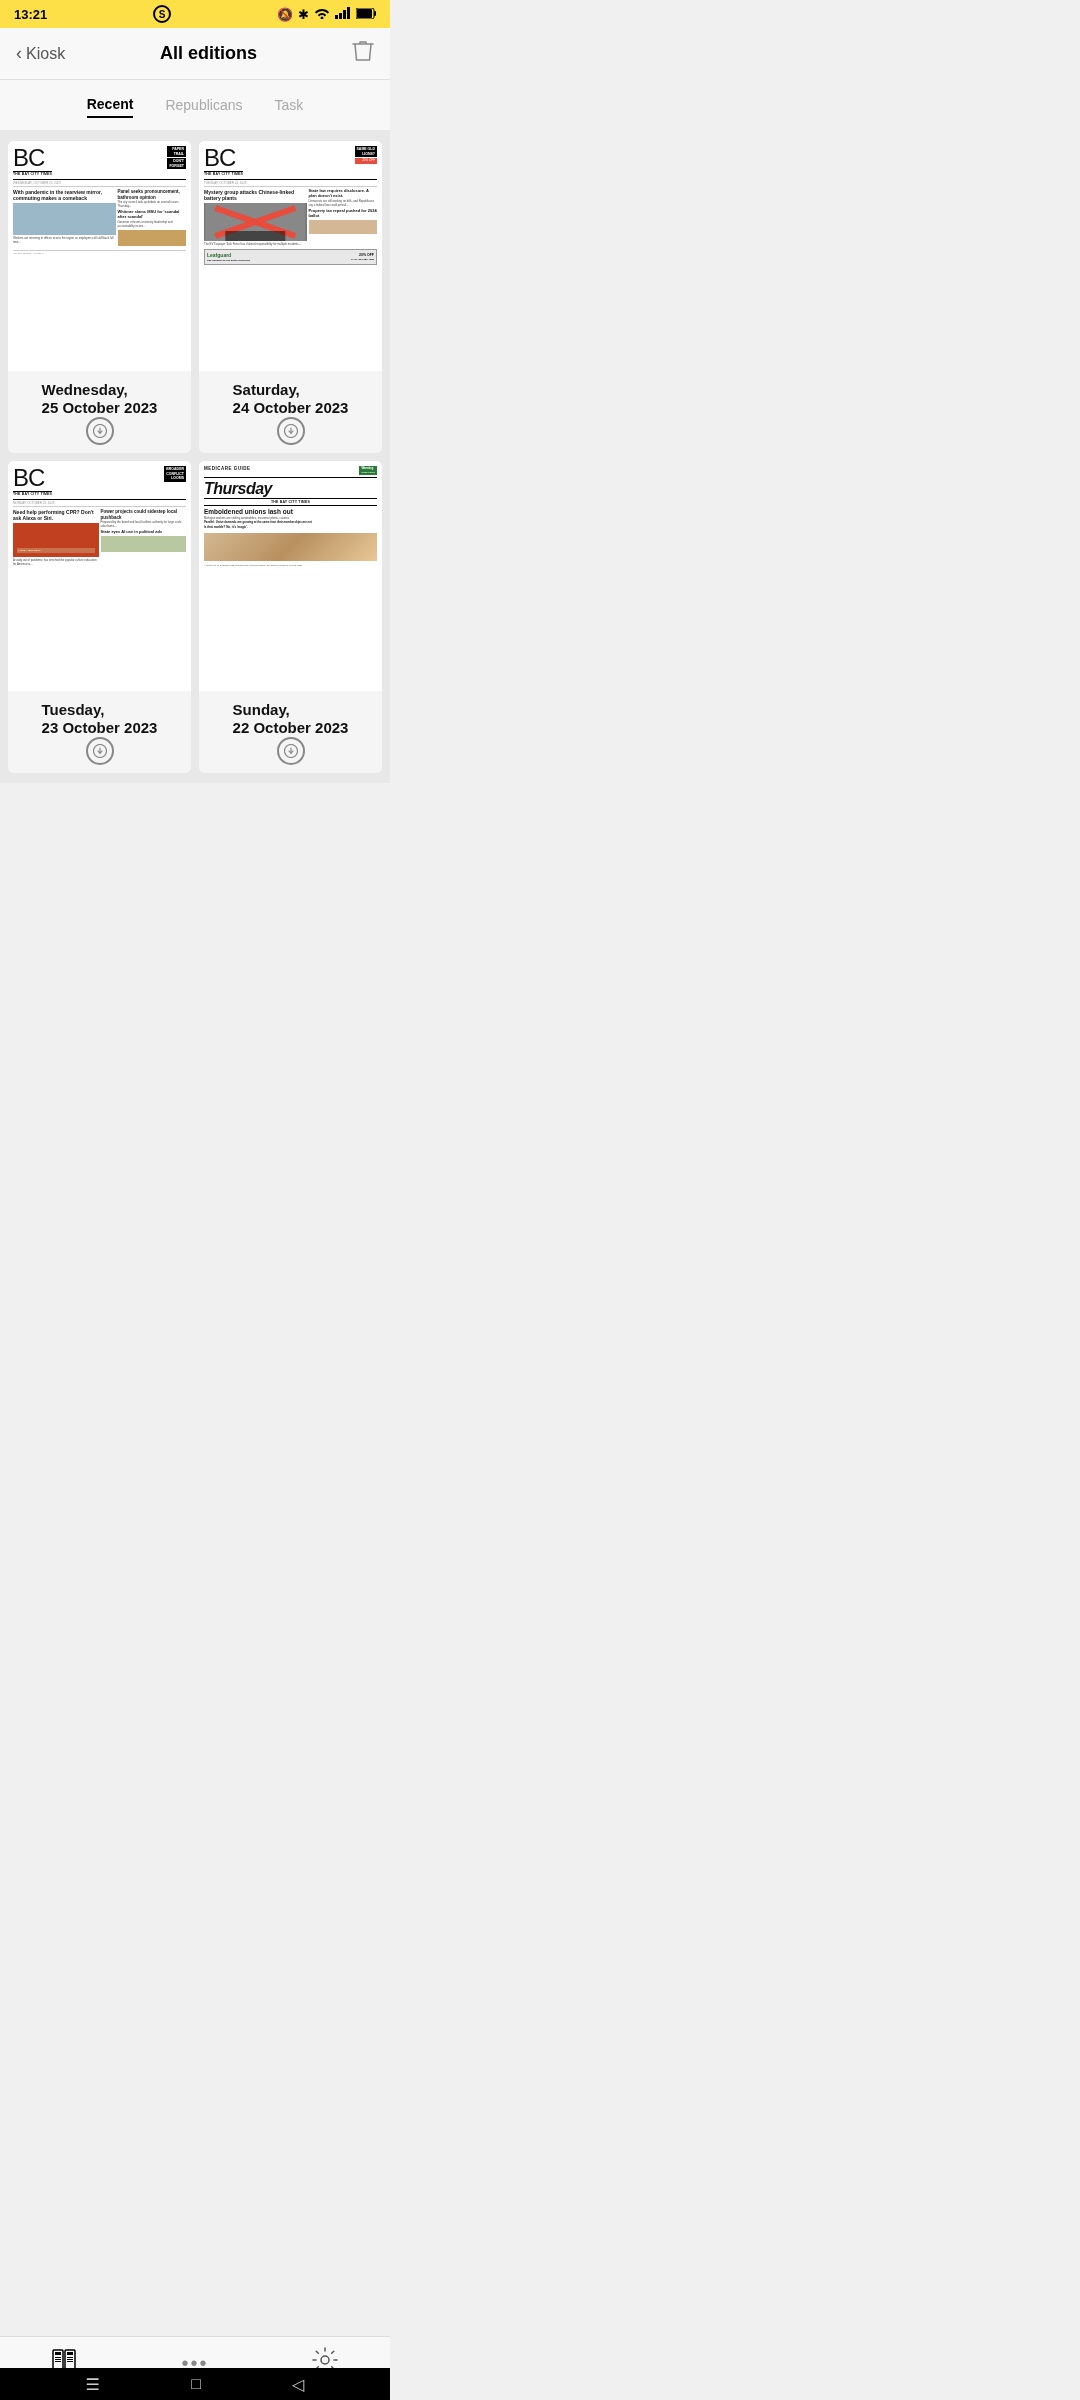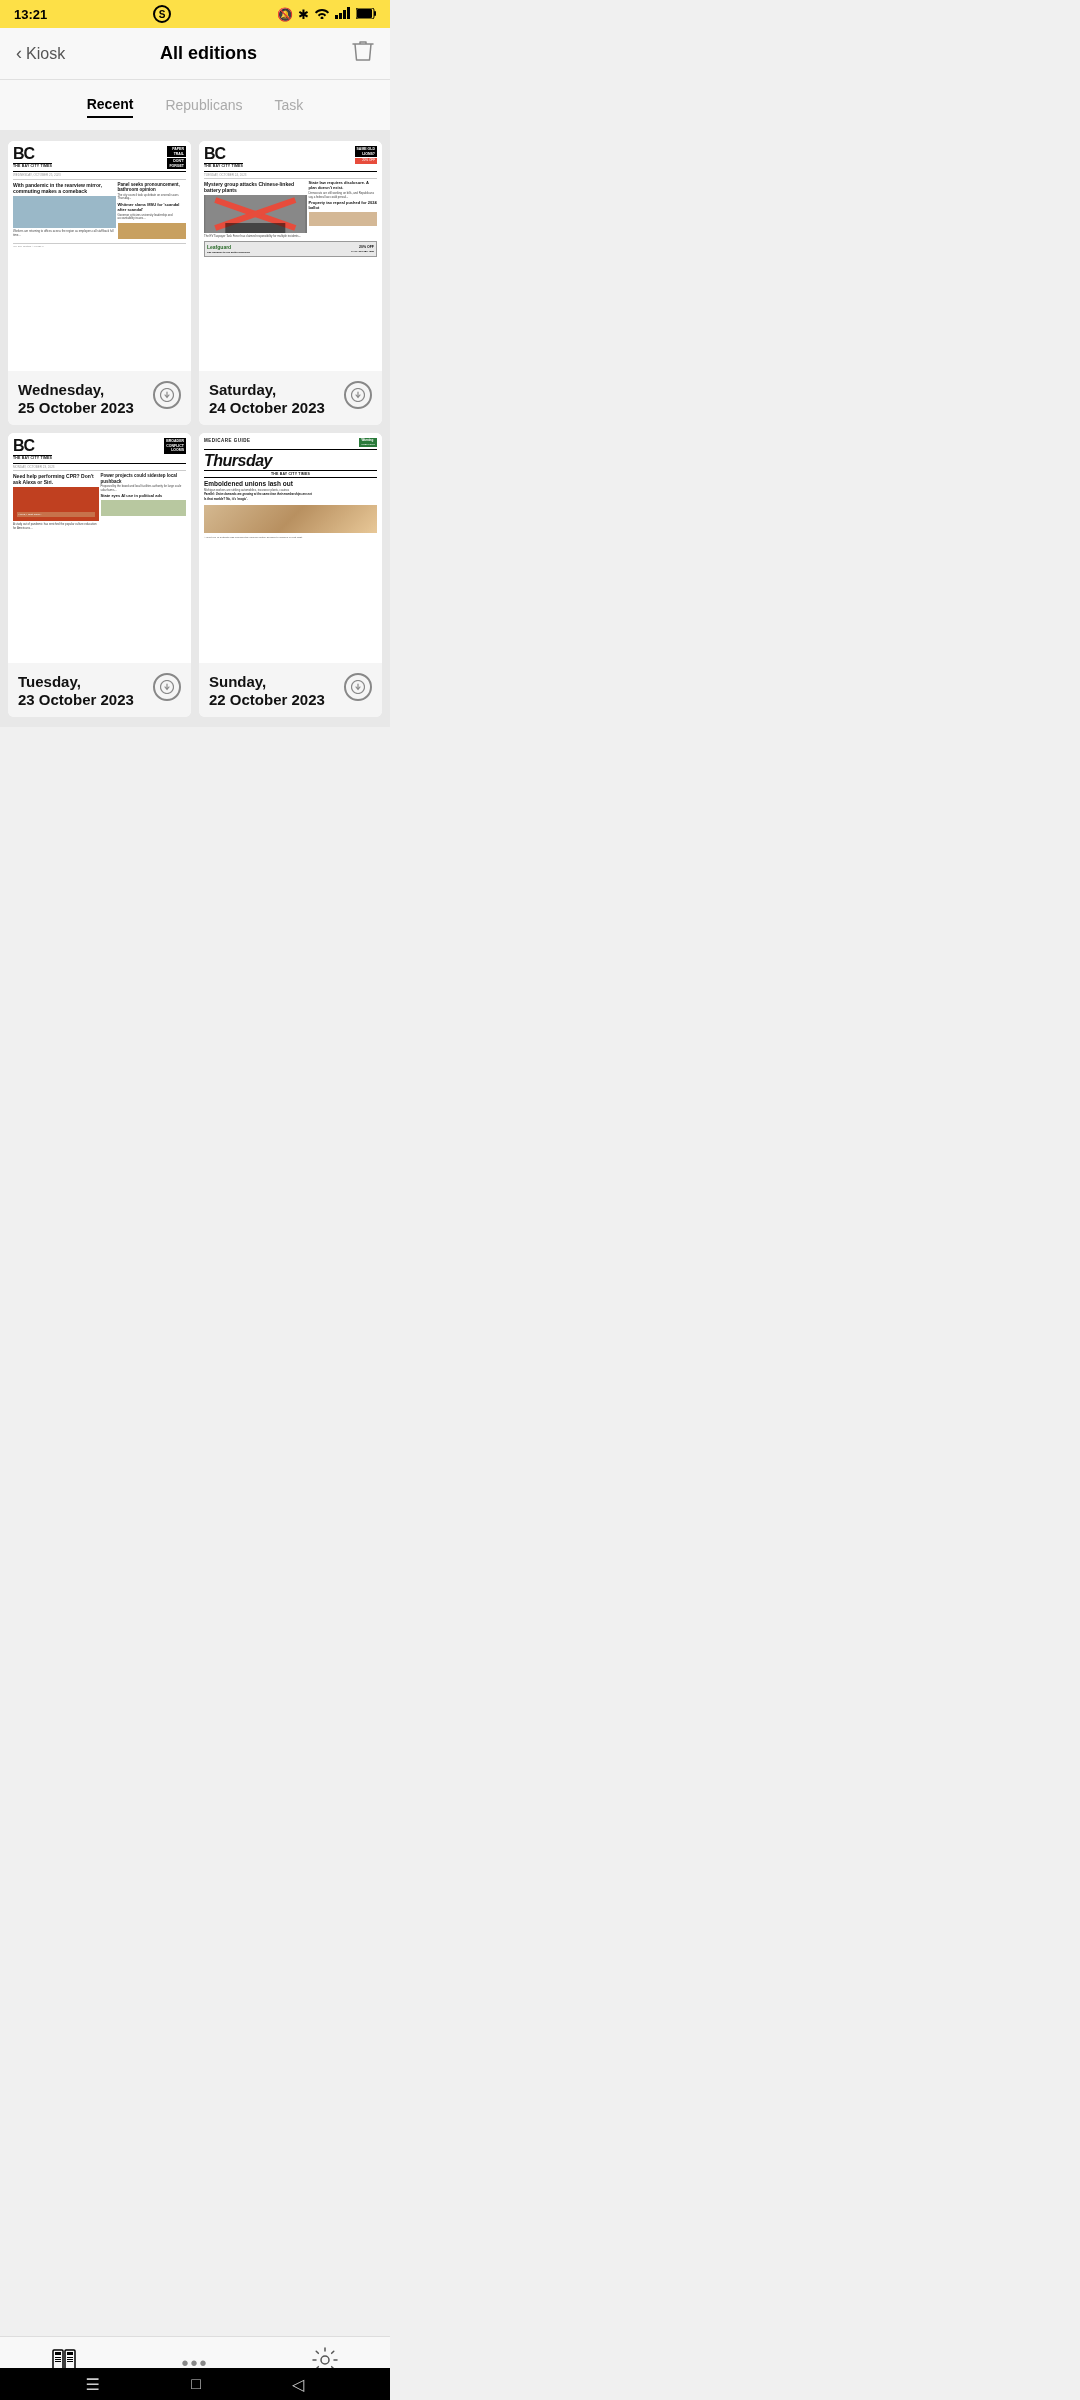--- a/index.html
+++ b/index.html
@@ -138,22 +138,22 @@
     }
     .np-header {
       display: flex;
       align-items: flex-start;
       justify-content: space-between;
       border-bottom: 1px solid #000;
       margin-bottom: 2px;
       padding-bottom: 2px;
     }
     .np-logo {
-      font-size: 16px;
-      font-weight: 700;
+      font-size: 24px;
+      font-weight: 400;
       letter-spacing: -1px;
       line-height: 1;
     }
     .np-image {
       width: 100%;
       height: 28px;
       background: #bbb;
       margin: 2px 0;
       display: flex;
       align-items: center;
@@ -187,23 +187,24 @@
       background: #f5f5f5;
     }
     .edition-date {
       font-size: 15px;
       font-weight: 600;
       color: #111;
       line-height: 1.2;
     }
     .edition-download-row {
       display: flex;
-      align-items: flex-start;
+      align-items: center;
       justify-content: space-between;
       margin-top: 2px;
+      flex-direction: column;
     }
     .download-btn {
       width: 28px;
       height: 28px;
       border: 2px solid #888;
       border-radius: 50%;
       display: flex;
       align-items: center;
       justify-content: center;
       color: #888;

